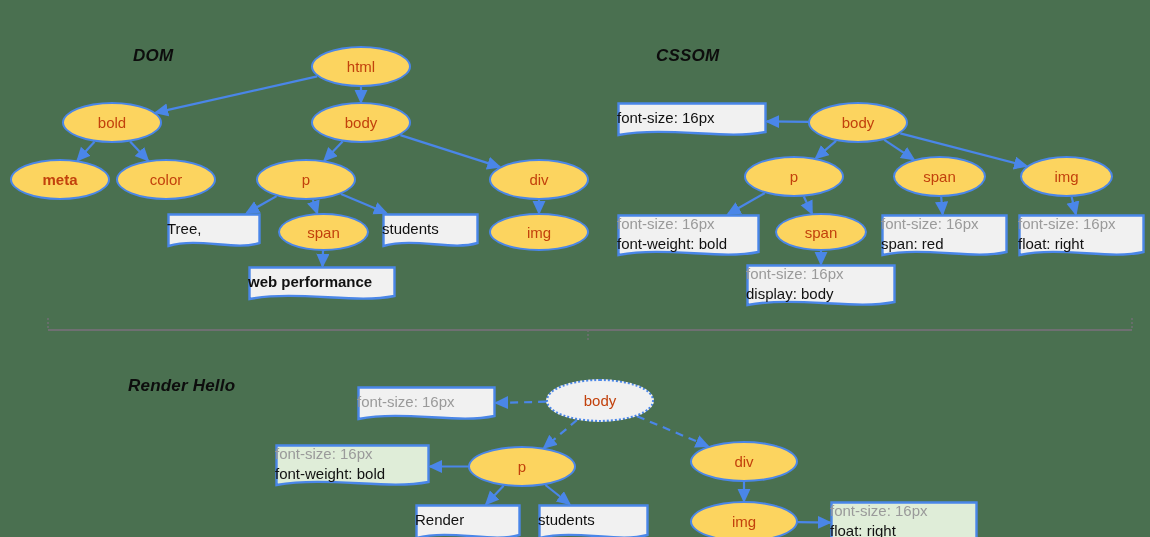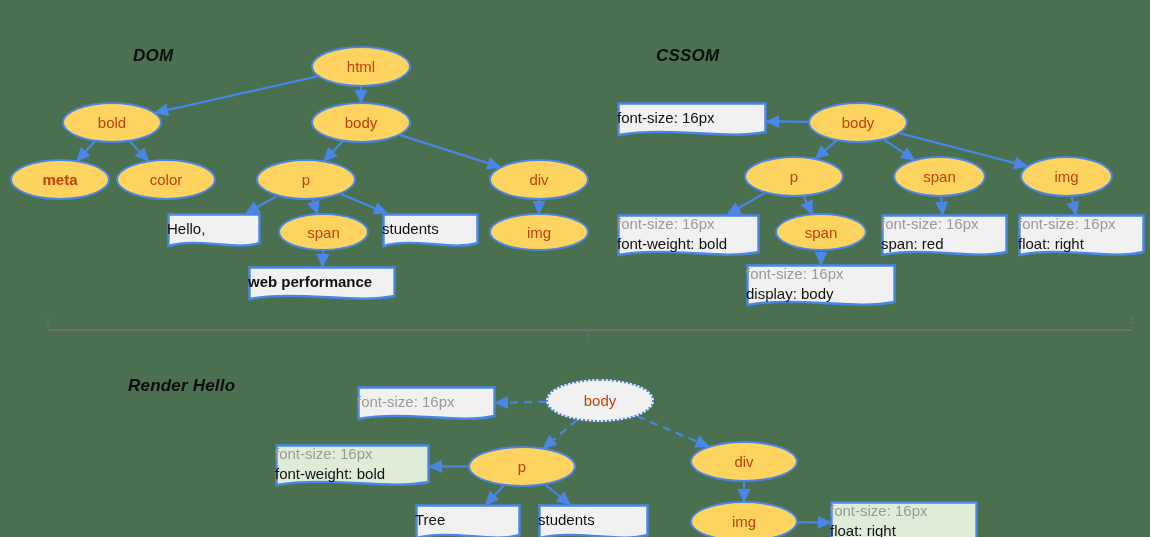--- a/index.html
+++ b/index.html
@@ -153,21 +153,21 @@
         <span>span</span>
       </div>
       <div class="node-ellipse" style="left: 489px; top: 177px; width: 100px; height: 38px;">
         <span>img</span>
       </div>
       <div class="node-box" style="left: 167px; top: 177px; width: 94px; height: 37px;">
         <svg class="bx-bg" viewBox="0 0 94 37" preserveAspectRatio="none">
           <path d="M1.5,1.5 L92.5,1.5 L92.5,30 C67.67999999999999,38 31.96,24 1.5,33 Z" fill="#f1f1f1" stroke="#4a86e8" stroke-width="2.4"></path>
         </svg>
         <div class="bx-txt">
-          <div class="bx-line strong">Hello,</div>
+          <div class="bx-line strong">Tree,</div>
         </div>
       </div>
       <div class="node-box" style="left: 382px; top: 177px; width: 97px; height: 37px;">
         <svg class="bx-bg" viewBox="0 0 97 37" preserveAspectRatio="none">
           <path d="M1.5,1.5 L95.5,1.5 L95.5,30 C69.84,38 32.980000000000004,24 1.5,33 Z" fill="#f1f1f1" stroke="#4a86e8" stroke-width="2.4"></path>
         </svg>
         <div class="bx-txt">
           <div class="bx-line strong">students</div>
         </div>
       </div>
@@ -265,21 +265,21 @@
         <div class="bx-txt">
           <div class="bx-line dim">font-size: 16px</div>
           <div class="bx-line strong">font-weight: bold</div>
         </div>
       </div>
       <div class="node-box" style="left: 415px; top: 468px; width: 106px; height: 38px;">
         <svg class="bx-bg" viewBox="0 0 106 38" preserveAspectRatio="none">
           <path d="M1.5,1.5 L104.5,1.5 L104.5,31 C76.32,39 36.04,25 1.5,34 Z" fill="#f1f1f1" stroke="#4a86e8" stroke-width="2.4"></path>
         </svg>
         <div class="bx-txt">
-          <div class="bx-line strong">Tree</div>
+          <div class="bx-line strong">Render</div>
         </div>
       </div>
       <div class="node-box" style="left: 538px; top: 468px; width: 111px; height: 38px;">
         <svg class="bx-bg" viewBox="0 0 111 38" preserveAspectRatio="none">
           <path d="M1.5,1.5 L109.5,1.5 L109.5,31 C79.92,39 37.74,25 1.5,34 Z" fill="#f1f1f1" stroke="#4a86e8" stroke-width="2.4"></path>
         </svg>
         <div class="bx-txt">
           <div class="bx-line strong">students</div>
         </div>
       </div>

